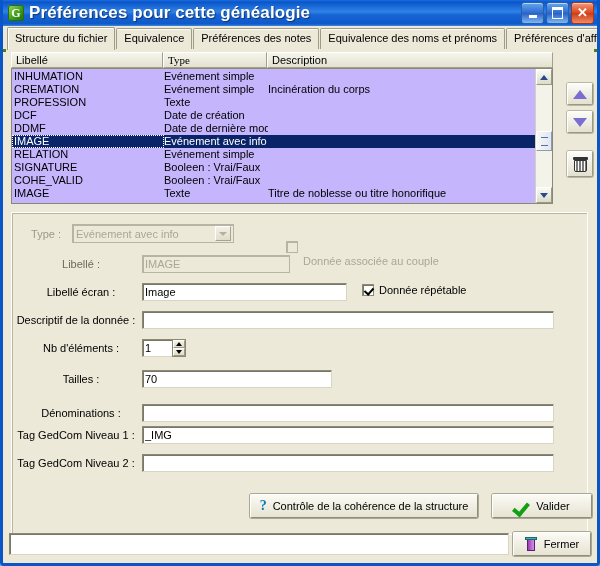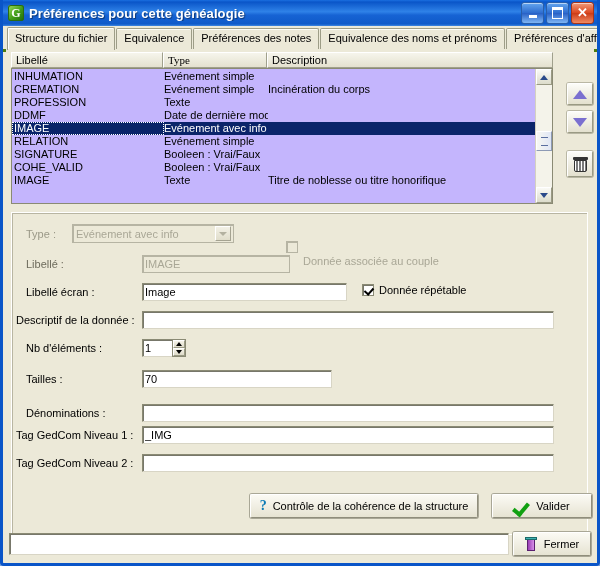--- a/index.html
+++ b/index.html
@@ -28,21 +28,21 @@
     background:linear-gradient(135deg,#9fe060 0%,#3f9b18 55%,#1f6b0c 100%);
     position:relative;
     box-shadow:inset 0 0 0 1px #2a6b12;
   }
   .app-icon::after{
     content:"G";position:absolute;inset:0;
     font:bold 12px "Liberation Serif",serif;color:#fff;
     display:flex;align-items:center;justify-content:center;
   }
   .title-text{
-    color:#fff;font-weight:bold;font-size:13px;
+    color:#fff;font-weight:bold;font-size:17px;
     text-shadow:1px 1px 1px rgba(0,0,0,.45);
     flex:1;white-space:nowrap;overflow:hidden;
     letter-spacing:.1px;
   }
   .win-btns{display:flex;gap:2px;align-items:center;}
   .wb{
     width:21px;height:20px;border-radius:3px;
     border:1px solid #2a5ea8;
     display:flex;align-items:center;justify-content:center;
     box-shadow:inset 0 1px 0 rgba(255,255,255,.55);
@@ -171,21 +171,21 @@
 
   
   .form{
     position:absolute;left:5px;top:163px;right:6px;height:323px;
     background:#ece9d8;
     border:1px solid #fff;
     box-shadow:inset 1px 1px 0 #b8b5a2;
     box-sizing:border-box;
   }
   .fr{position:absolute;display:flex;align-items:center;}
-  .lbl{font-size:11px;color:#000;text-align:left;white-space:nowrap;}
+  .lbl{font-size:11px;color:#000;text-align:center;white-space:nowrap;}
   .lbl.dim{color:#9b9988;}
 
   .inp{
     height:18px;box-sizing:border-box;
     background:#fff;border:1px solid #8a8a74;
     border-right-color:#d8d5c5;border-bottom-color:#d8d5c5;
     box-shadow:inset 1px 1px 0 #77776a;
     font:11px "Liberation Sans",sans-serif;color:#000;
     padding:0 2px;line-height:16px;
     outline:none;
@@ -311,20 +311,25 @@
             <span class="c3"></span>
           </div>
           <div class="row">
             <span class="c1">CREMATION</span>
             <span class="c2">Evénement simple</span>
             <span class="c3">Incinération du corps</span>
           </div>
           <div class="row">
             <span class="c1">PROFESSION</span>
             <span class="c2">Texte</span>
+            <span class="c3"></span>
+          </div>
+          <div class="row">
+            <span class="c1">DCF</span>
+            <span class="c2">Date de création</span>
             <span class="c3"></span>
           </div>
           <div class="row">
             <span class="c1">DDMF</span>
             <span class="c2">Date de dernière modification</span>
             <span class="c3"></span>
           </div>
           <div class="row sel">
             <span class="c1">IMAGE</span>
             <span class="c2">Evénement avec info</span>

